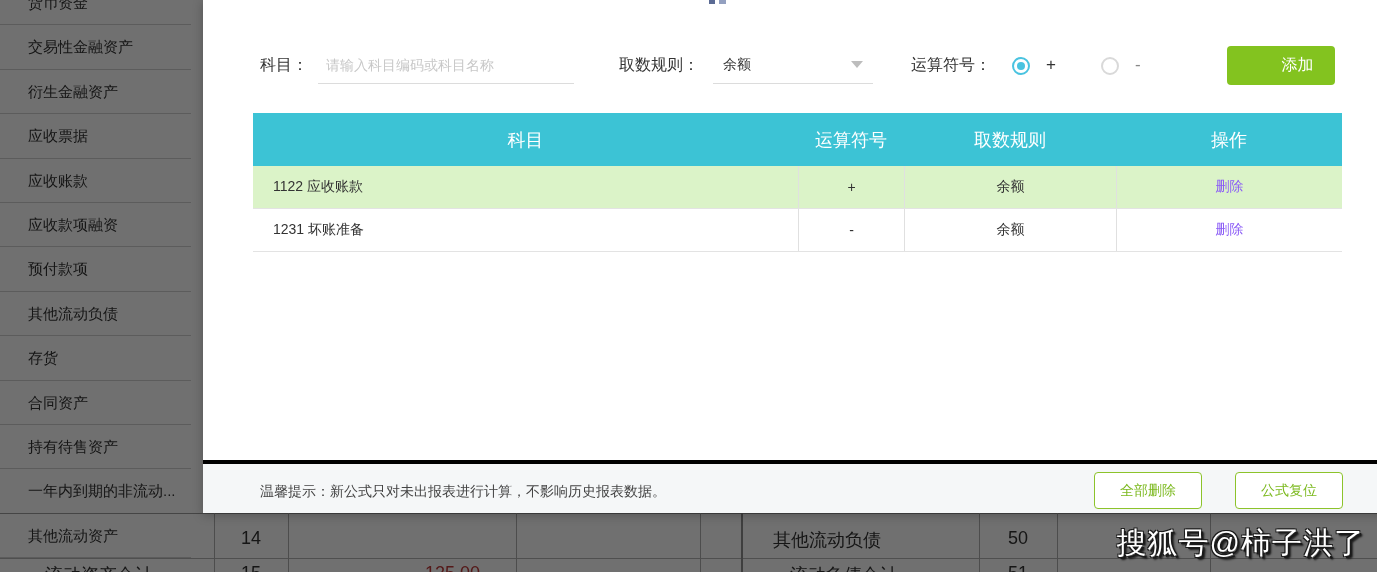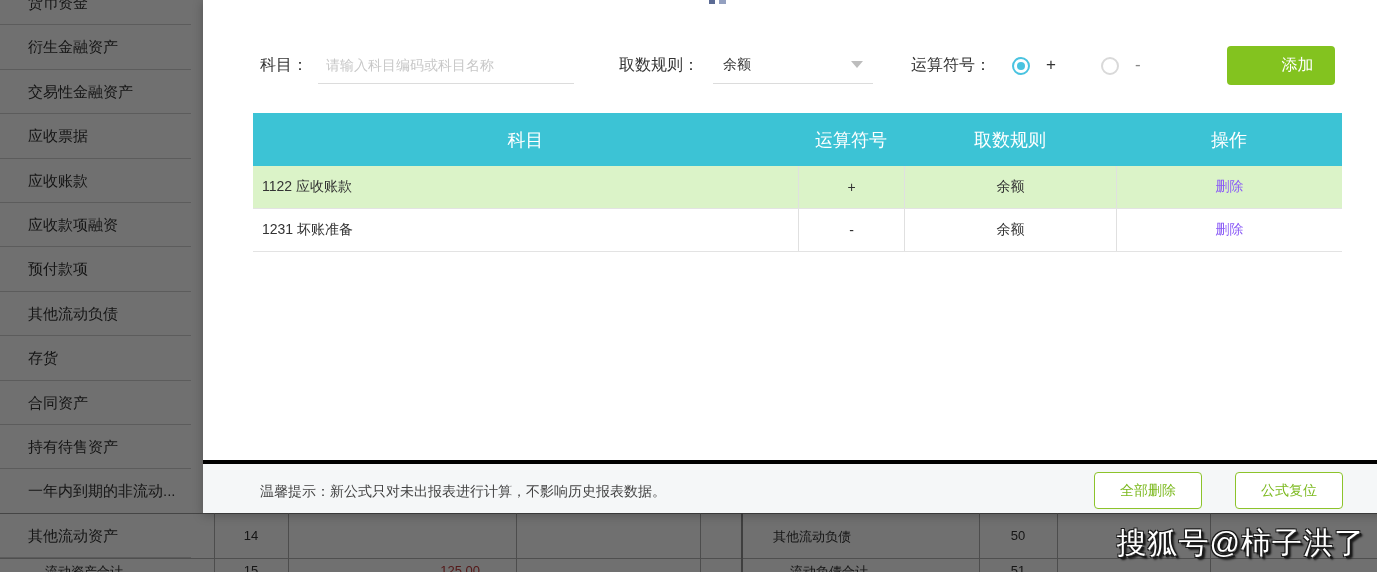--- a/index.html
+++ b/index.html
@@ -14,21 +14,21 @@
   .underlay{position:absolute;inset:0;background:#fff;z-index:1;}
   .acct-col{position:absolute;left:0;top:-19px;width:191px;}
   .acct-item{
     height:44.4px;line-height:44.4px;box-sizing:border-box;
     border-bottom:1px solid #d2d2d2;
     padding-left:28px;font-size:15px;color:#333;
     white-space:nowrap;overflow:hidden;background:#fff;
   }
   .bt-vline{position:absolute;top:513px;height:59px;width:1px;background:#b0b0b0;}
   .bt-hline{position:absolute;left:0;width:1377px;height:1px;background:#9e9e9e;}
-  .bt-cell{position:absolute;font-size:13px;color:#333;white-space:nowrap;}
+  .bt-cell{position:absolute;font-size:18px;color:#333;white-space:nowrap;}
   .bt-cell.center{text-align:center;}
   .bt-amount-red{color:#c03a3a;}
 
   
   .dim{position:absolute;inset:0;background:rgba(0,0,0,0.56);z-index:2;}
 
   
   .modal{
     position:absolute;left:191px;top:0;width:1186px;height:513px;
     background:#fff;z-index:3;box-shadow:0 2px 10px rgba(0,0,0,0.25);margin-left:12px;
@@ -70,21 +70,21 @@
   .ft-header{display:flex;height:53px;background:#3cc3d5;color:#fff;font-size:18px;}
   .ft-header > div{display:flex;align-items:center;justify-content:center;}
   .ft-row{display:flex;height:42px;background:#fff;border-bottom:1px solid #e3e3e3;font-size:14px;}
   .ft-row.hl{background:#dbf3c8;}
   .ft-row > div{display:flex;align-items:center;justify-content:center;box-sizing:border-box;}
   .ft-row > div + div{border-left:1px solid #e0e0e0;}
   .col-subject{width:545px;}
   .col-op{width:106px;}
   .col-rule{width:212px;}
   .col-action{width:226px;}
-  .ft-row .col-subject{justify-content:flex-start;padding-left:9px;}
+  .ft-row .col-subject{justify-content:flex-start;padding-left:20px;}
   .link-del{color:#8b5cf6;cursor:pointer;}
 
   .modal-footer{
     position:absolute;left:0;top:460px;width:1186px;height:53px;
     background:#f5f7f8;border-top:4px solid #000000;box-sizing:border-box;
   }
   .footer-tip{position:absolute;left:57px;top:19px;font-size:14px;color:#444;white-space:nowrap;}
   .btn-outline{
     position:absolute;top:8px;width:108px;height:37px;box-sizing:border-box;
     background:#fff;border:1px solid #8cc32b;border-radius:4px;color:#7cb91f;
@@ -99,22 +99,22 @@
     text-shadow:2px 2px 0 #1a1a1a,-1px -1px 0 #1a1a1a,1px -1px 0 #1a1a1a,
                 -1px 1px 0 #1a1a1a,3px 3px 2px rgba(0,0,0,0.8);
   }
 </style>
 </head>
 <body>
 
 <div class="underlay">
   <div class="acct-col">
     <div class="acct-item">货币资金</div>
+    <div class="acct-item">交易性金融资产</div>
     <div class="acct-item">衍生金融资产</div>
-    <div class="acct-item">交易性金融资产</div>
     <div class="acct-item">应收票据</div>
     <div class="acct-item">应收账款</div>
     <div class="acct-item">应收款项融资</div>
     <div class="acct-item">预付款项</div>
     <div class="acct-item">其他流动负债</div>
     <div class="acct-item">存货</div>
     <div class="acct-item">合同资产</div>
     <div class="acct-item">持有待售资产</div>
     <div class="acct-item">一年内到期的非流动...</div>
     <div class="acct-item">其他流动资产</div>

